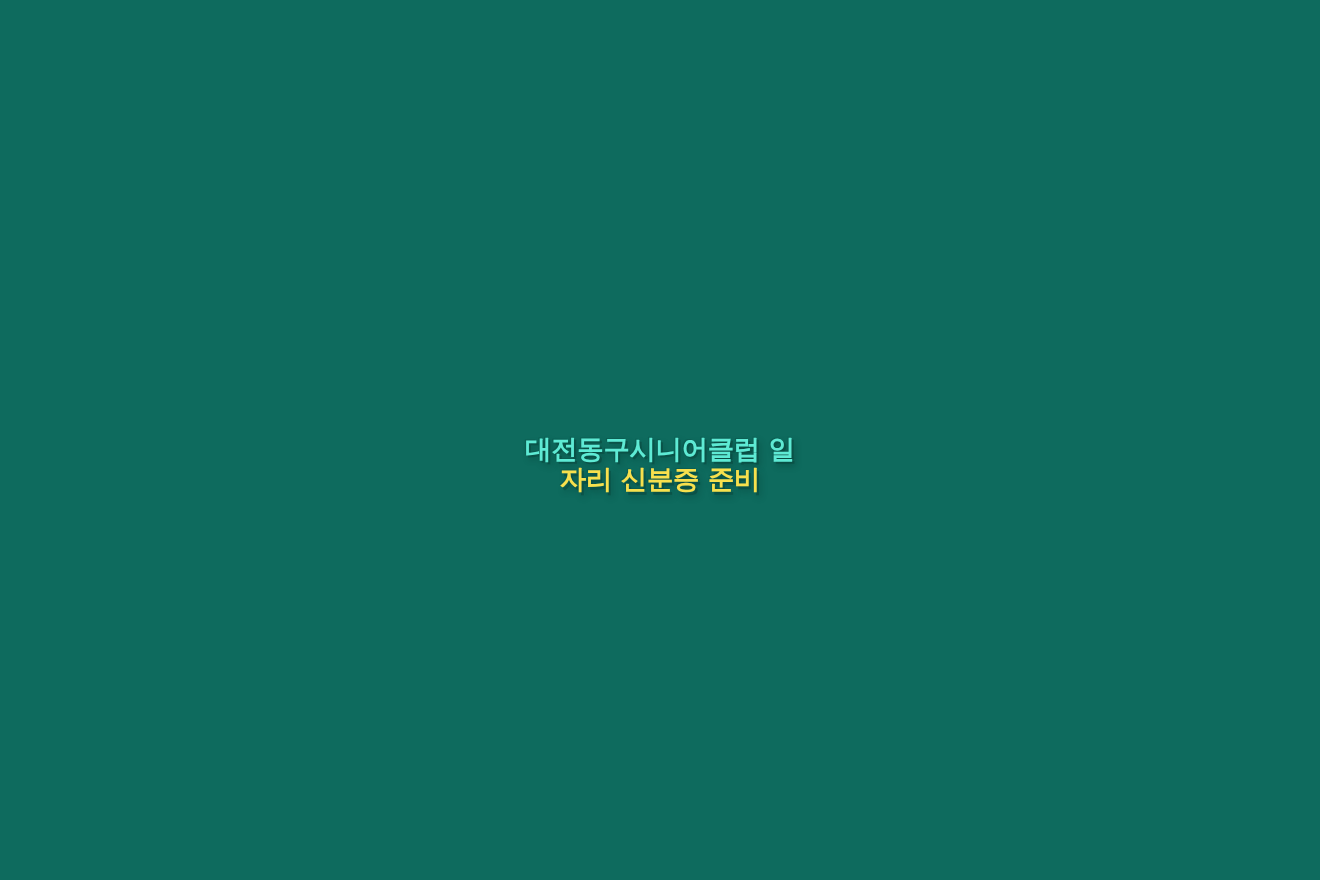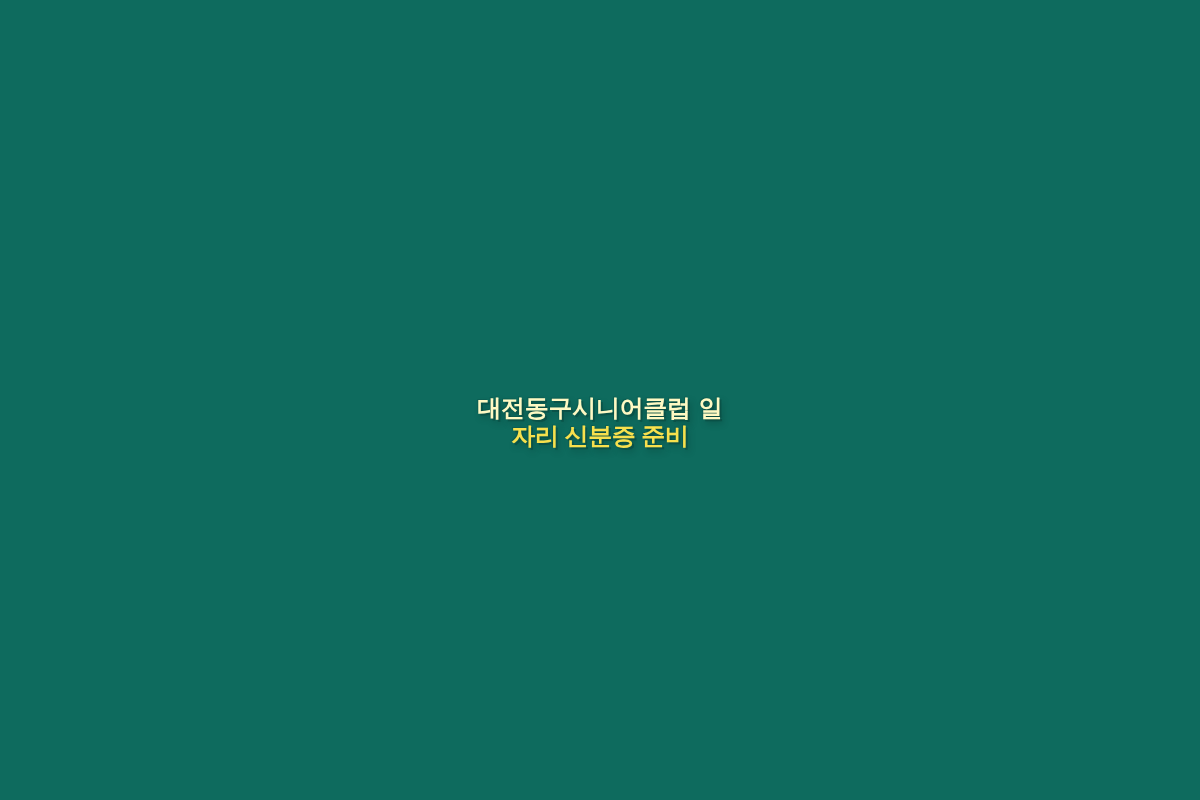--- a/index.html
+++ b/index.html
@@ -55,18 +55,18 @@
     font-size: 104px;
   }
 </style>
 </head>
 <body>
 
 <div id="banner-canvas" style="background: rgb(14, 107, 94);">
 
   <div id="headline-block">
 
-    <span class="headline-line line-1" style="color: #fef9c3; font-size: 24px;">대전동구시니어클럽 일</span>
+    <span class="headline-line line-1" style="color: #5eead4; font-size: 24px;">대전동구시니어클럽 일</span>
 
-    <span class="headline-line line-2" style="color: rgb(247, 224, 77); font-size: 24px; font-family: Liberation Serif, serif;">자리 신분증 준비</span>
+    <span class="headline-line line-2" style="color: rgb(247, 224, 77); font-size: 24px;">자리 신분증 준비</span>
 
   </div>
 </div>
 
 </body></html>

